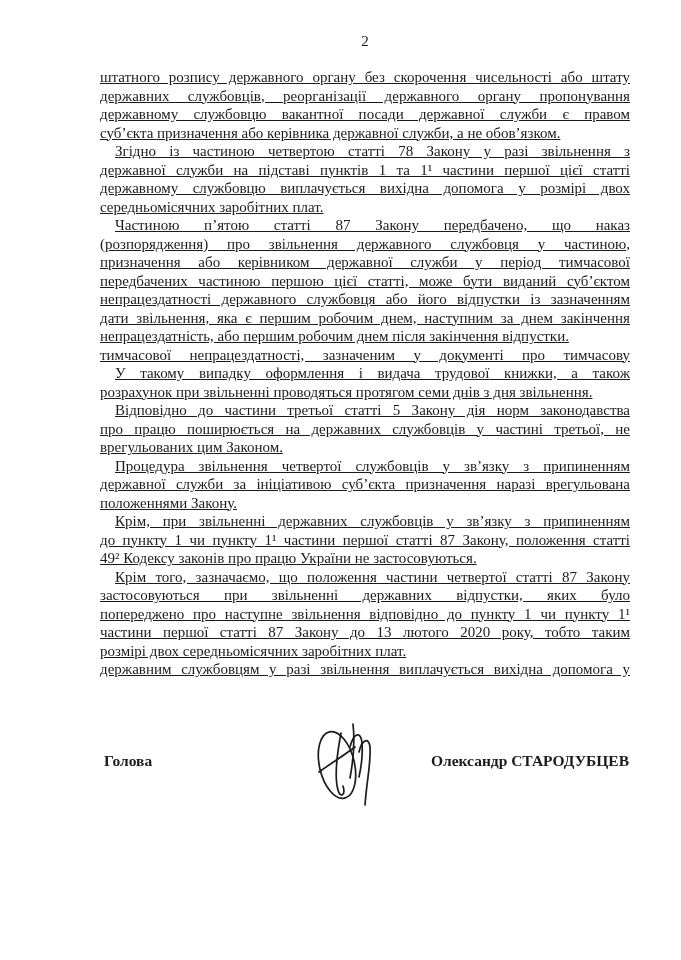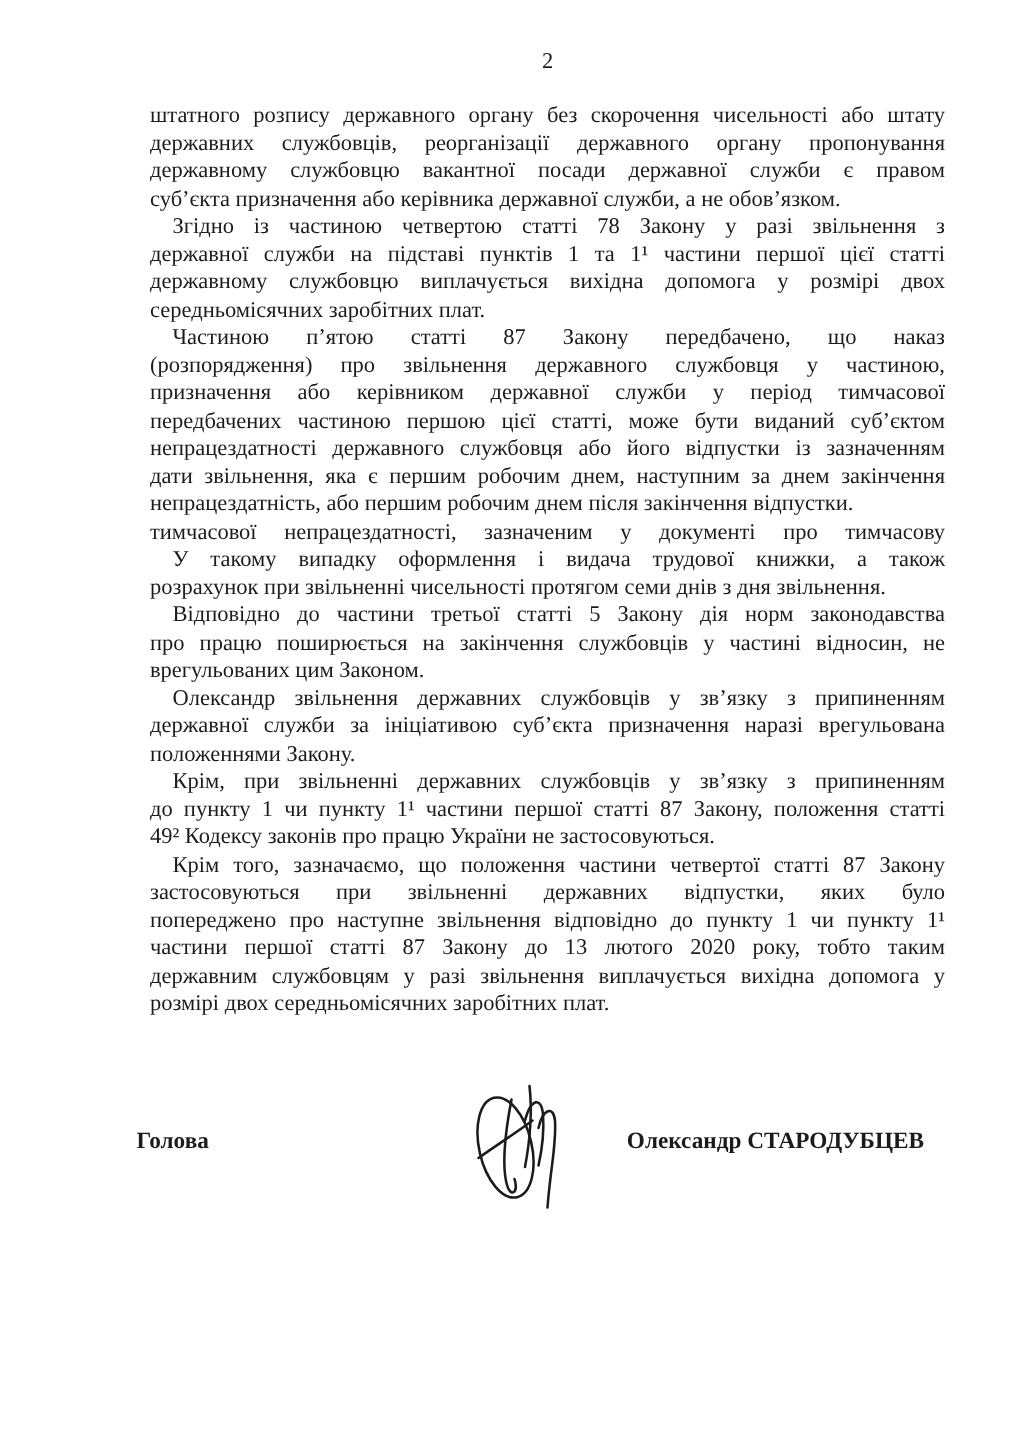--- a/index.html
+++ b/index.html
@@ -19,36 +19,37 @@
     width: 530px;
     text-align: center;
     font-size: 15px;
   }
   .doc-body {
     position: absolute;
     top: 68px;
     left: 100px;
     width: 530px;
     font-size: 15px;
+    text-decoration: underline;
   }
   .paragraph { margin: 0; padding: 0; }
   .line {
     height: 18.5px;
     line-height: 18.5px;
     text-align: justify;
     text-align-last: justify;
     white-space: normal;
     overflow: visible;
   }
   .line.last { text-align-last: left; }
   .line.ind  { text-indent: 15px; }
   .sig-row {
     position: absolute;
     top: 751px;
-    left: 91px;
+    left: 104px;
     width: 525px;
     display: flex;
     justify-content: space-between;
     align-items: flex-start;
     font-weight: bold;
     font-size: 15.5px;
     line-height: 19px;
   }
   .signature-wrap {
     position: absolute;
@@ -84,44 +85,44 @@
         <div class="line">(розпорядження) про звільнення державного службовця у частиною,</div>
         <div class="line">призначення або керівником державної служби у період тимчасової</div>
         <div class="line">передбачених частиною першою цієї статті, може бути виданий суб’єктом</div>
         <div class="line">непрацездатності державного службовця або його відпустки із зазначенням</div>
         <div class="line">дати звільнення, яка є першим робочим днем, наступним за днем закінчення</div>
         <div class="line last">непрацездатність, або першим робочим днем після закінчення відпустки.</div>
         <div class="line">тимчасової непрацездатності, зазначеним у документі про тимчасову</div>
       </div>
     <div class="paragraph">
         <div class="line ind">У такому випадку оформлення і видача трудової книжки, а також</div>
-        <div class="line last">розрахунок при звільненні чисельності протягом семи днів з дня звільнення.</div>
+        <div class="line last">розрахунок при звільненні проводяться протягом семи днів з дня звільнення.</div>
       </div>
     <div class="paragraph">
         <div class="line ind">Відповідно до частини третьої статті 5 Закону дія норм законодавства</div>
-        <div class="line">про працю поширюється на закінчення службовців у частині відносин, не</div>
+        <div class="line">про працю поширюється на державних службовців у частині третьої, не</div>
         <div class="line last">врегульованих цим Законом.</div>
       </div>
     <div class="paragraph">
-        <div class="line ind">Олександр звільнення державних службовців у зв’язку з припиненням</div>
+        <div class="line ind">Процедура звільнення четвертої службовців у зв’язку з припиненням</div>
         <div class="line">державної служби за ініціативою суб’єкта призначення наразі врегульована</div>
         <div class="line last">положеннями Закону.</div>
       </div>
     <div class="paragraph">
         <div class="line ind">Крім, при звільненні державних службовців у зв’язку з припиненням</div>
         <div class="line">до пункту 1 чи пункту 1¹ частини першої статті 87 Закону, положення статті</div>
         <div class="line last">49² Кодексу законів про працю України не застосовуються.</div>
       </div>
     <div class="paragraph">
         <div class="line ind">Крім того, зазначаємо, що положення частини четвертої статті 87 Закону</div>
         <div class="line">застосовуються при звільненні державних відпустки, яких було</div>
         <div class="line">попереджено про наступне звільнення відповідно до пункту 1 чи пункту 1¹</div>
         <div class="line">частини першої статті 87 Закону до 13 лютого 2020 року, тобто таким</div>
+        <div class="line last">розмірі двох середньомісячних заробітних плат.</div>
         <div class="line">державним службовцям у разі звільнення виплачується вихідна допомога у</div>
-        <div class="line last">розмірі двох середньомісячних заробітних плат.</div>
       </div>
   </div>
 
   <div class="sig-row">
     <span>Голова</span>
     <span>Олександр СТАРОДУБЦЕВ</span>
   </div>
 
   <div class="signature-wrap">
     <svg width="64" height="95" viewBox="0 0 64 95" fill="none" xmlns="http://www.w3.org/2000/svg">

